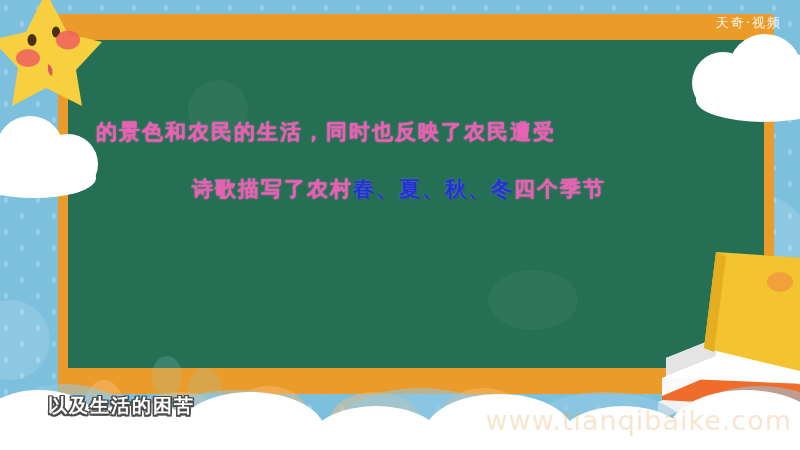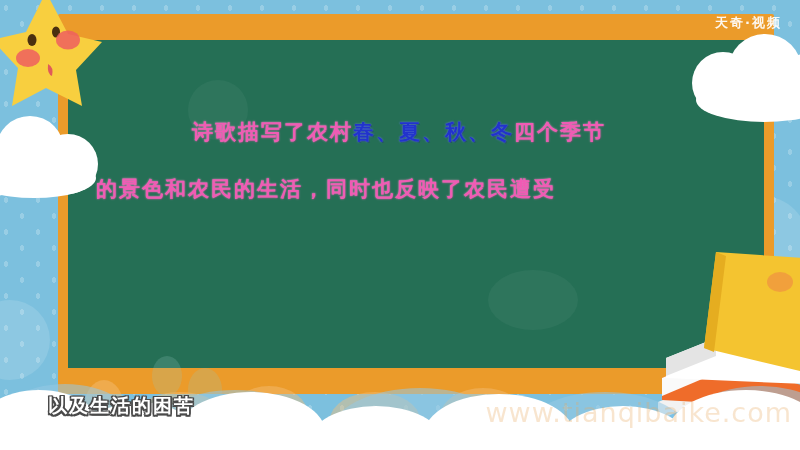--- a/index.html
+++ b/index.html
@@ -82,42 +82,41 @@
 
   
   .books { position:absolute; left:656px; top:252px; width:148px; height:180px; }
   .books svg { width:100%; height:100%; display:block; }
 
   
   .watermark-tr {
     position:absolute; right:18px; top:14px;
     color:#ffffff; font-size:13px; letter-spacing:2px;
     opacity:.92;
-    font-weight:bold;
   }
 
   
   .subtitle {
     position:absolute; left:0; right:0; top:393px;
     text-align:left;
     color:#ffffff;
     font-size:19px;
     font-weight:bold;
     letter-spacing:2px;
     text-shadow:
       -1.5px 0 0 #4a4a4a, 1.5px 0 0 #4a4a4a,
        0 -1.5px 0 #4a4a4a, 0 1.5px 0 #4a4a4a,
       -1.5px -1.5px 0 #4a4a4a, 1.5px 1.5px 0 #4a4a4a,
       1.5px -1.5px 0 #4a4a4a, -1.5px 1.5px 0 #4a4a4a;
     padding-left: 48px;
   }
 
   
   .watermark-br {
-    position:absolute; right:8px; bottom:22px;
+    position:absolute; right:8px; bottom:14px;
     font-size:27px; letter-spacing:1px;
     color:rgba(232,170,95,.30);
     font-weight:500;
   }
 </style>
 </head>
 <body>
 
 <div id="stage">
 
@@ -127,25 +126,25 @@
   </div>
 
   <div class="board-frame">
     <div class="board-inner">
       <div class="board-speck" style="left:120px; top:40px; width:60px; height:60px;"></div>
       <div class="board-speck" style="left:420px; top:230px; width:90px; height:60px;"></div>
     </div>
   </div>
 
   <div class="chalk-text">
+    <span class="chalk-line l2">
+      <span class="pink">的景色和农民的生活，同时也反映了农民遭受</span>
+    </span>
     <span class="chalk-line l1">
       <span class="pink">诗歌描写了农村</span><span class="blue">春、夏、秋、冬</span><span class="pink">四个季节</span>
-    </span>
-    <span class="chalk-line l2">
-      <span class="pink">的景色和农民的生活，同时也反映了农民遭受</span>
     </span>
   </div>
 
   <div class="star-wrap">
     <svg viewBox="0 0 110 118">
       <path d="M52 2 L74 44 L108 52 L82 80 L88 116 L52 98 L18 116 L24 78 L-2 50 L32 42 Z" fill="#f8cf3f"></path>
       <ellipse cx="38" cy="50" rx="4.5" ry="6" fill="#4a3010"></ellipse>
       <ellipse cx="62" cy="42" rx="4" ry="5.5" fill="#4a3010"></ellipse>
       <ellipse cx="34" cy="68" rx="12" ry="9" fill="#ef5f5f" opacity=".85"></ellipse>
       <ellipse cx="74" cy="50" rx="12" ry="9.5" fill="#ef5f5f" opacity=".85"></ellipse>

